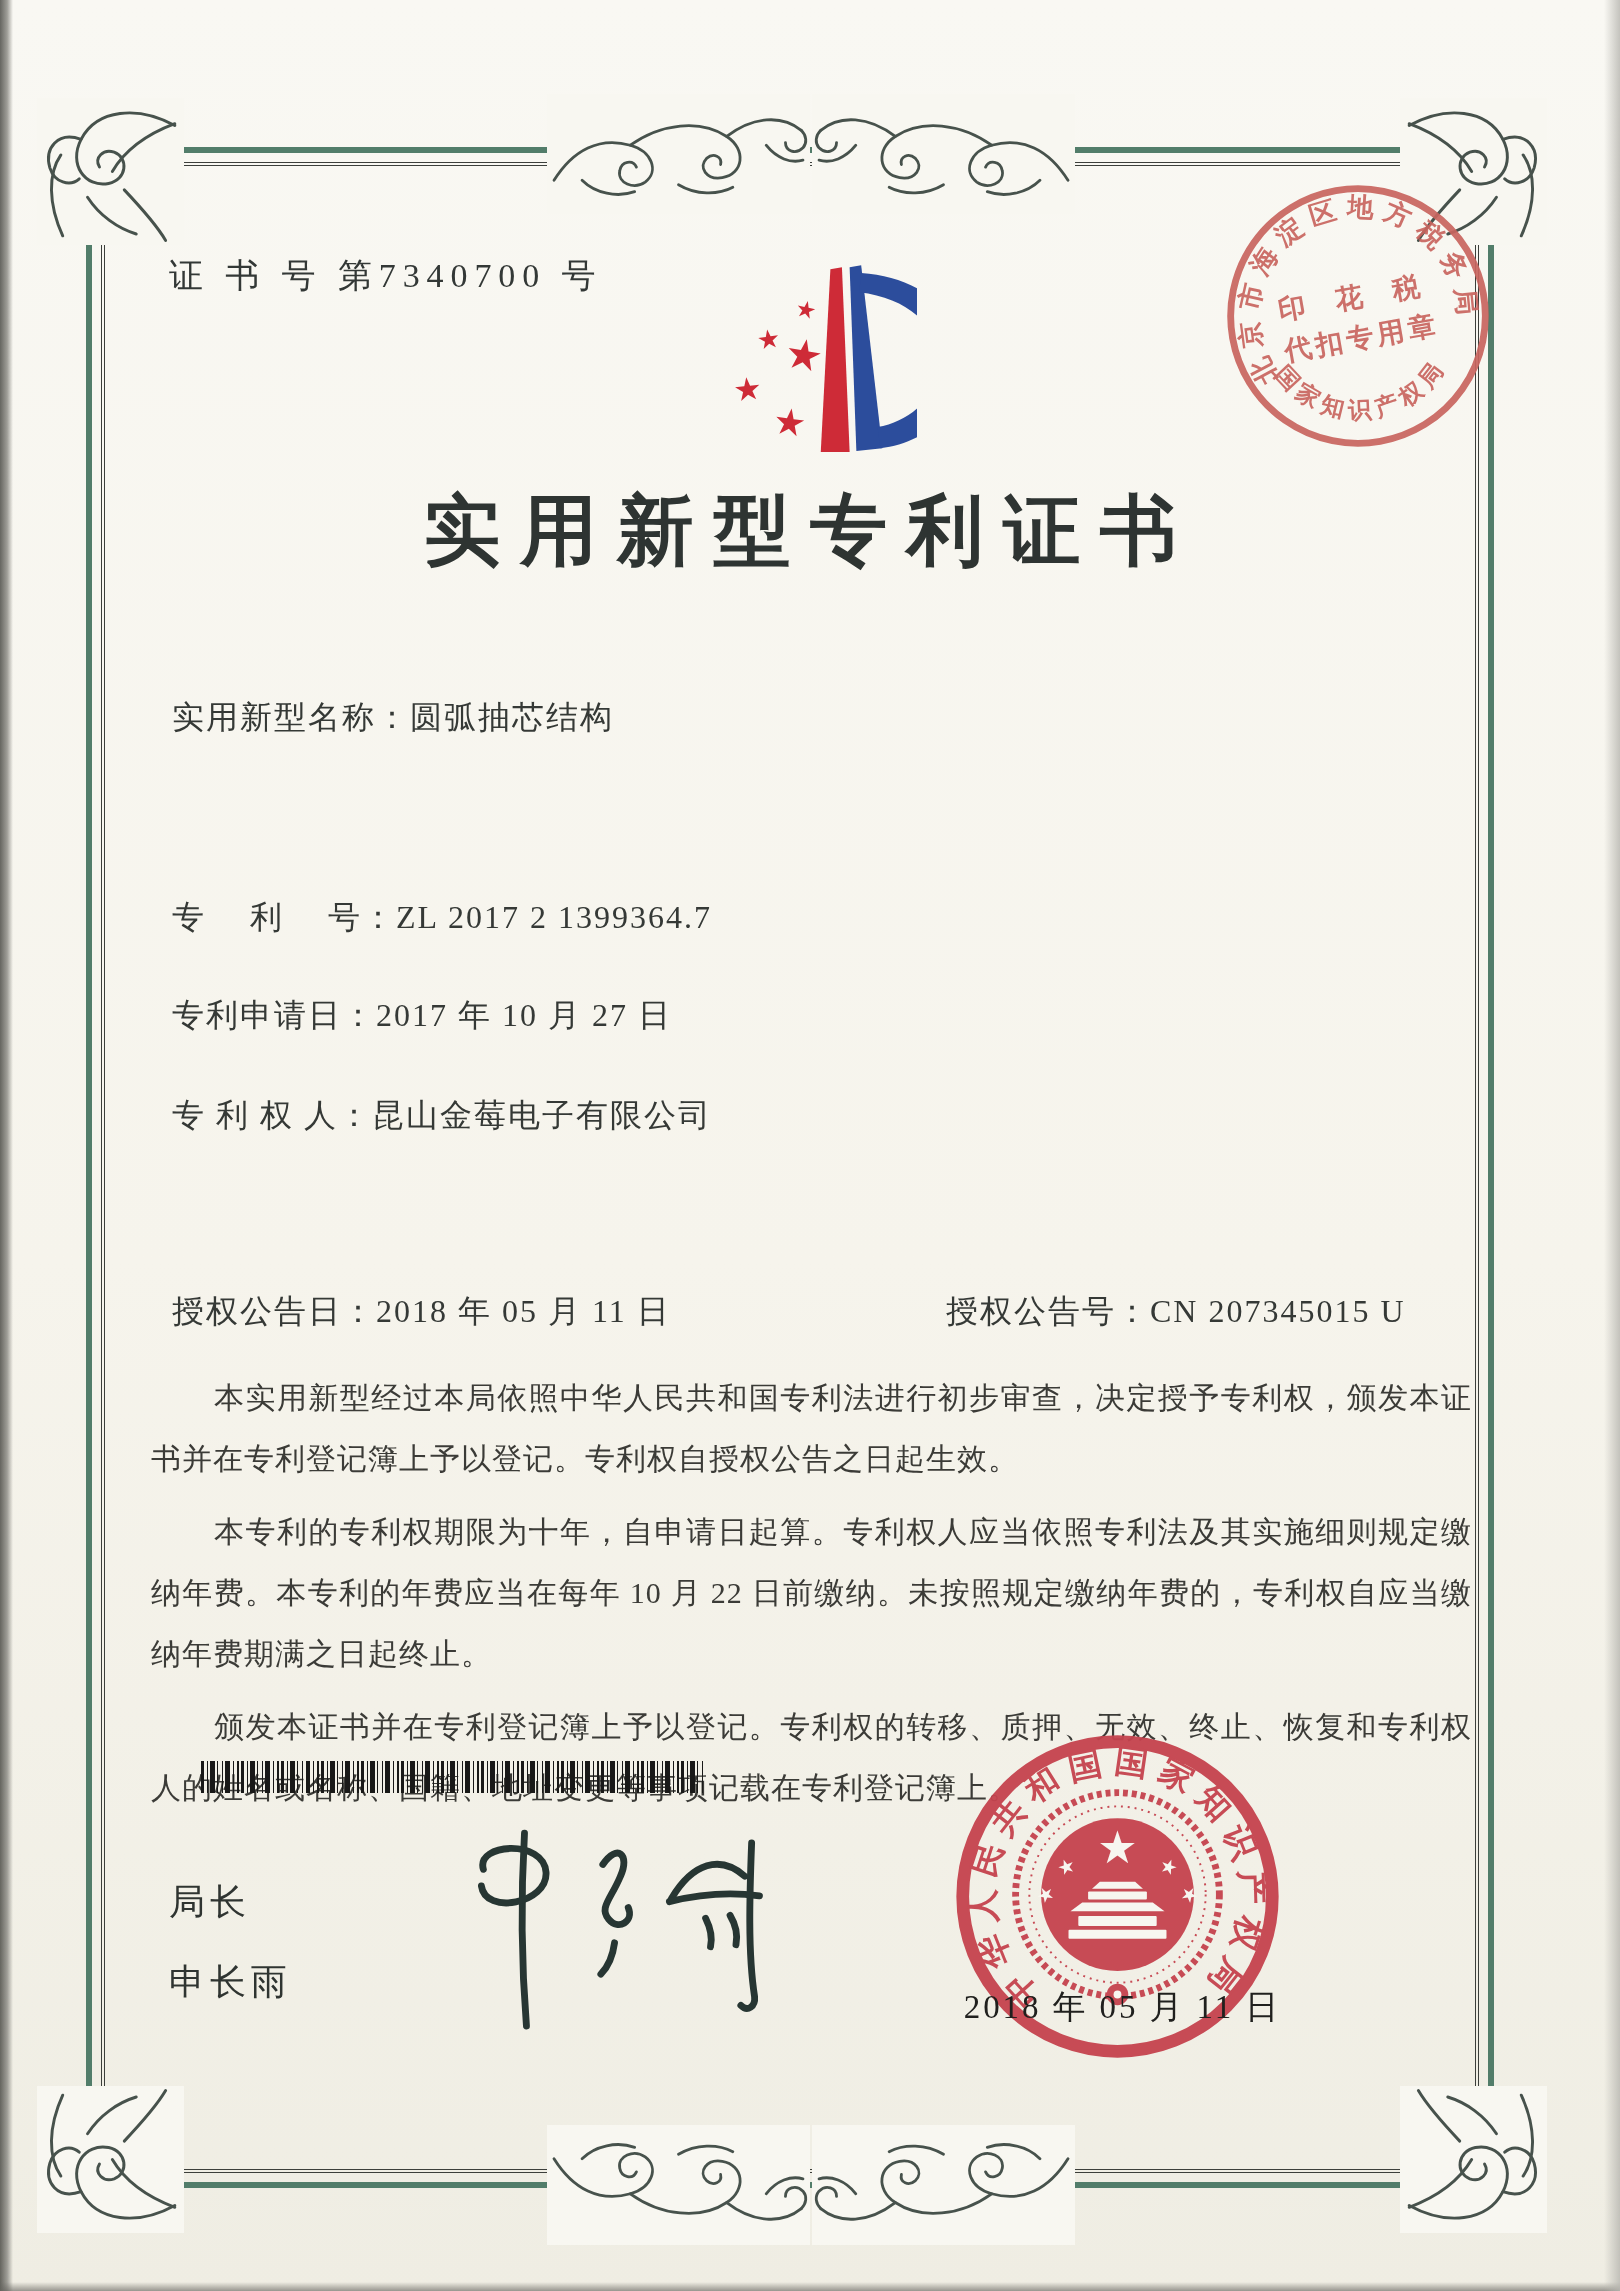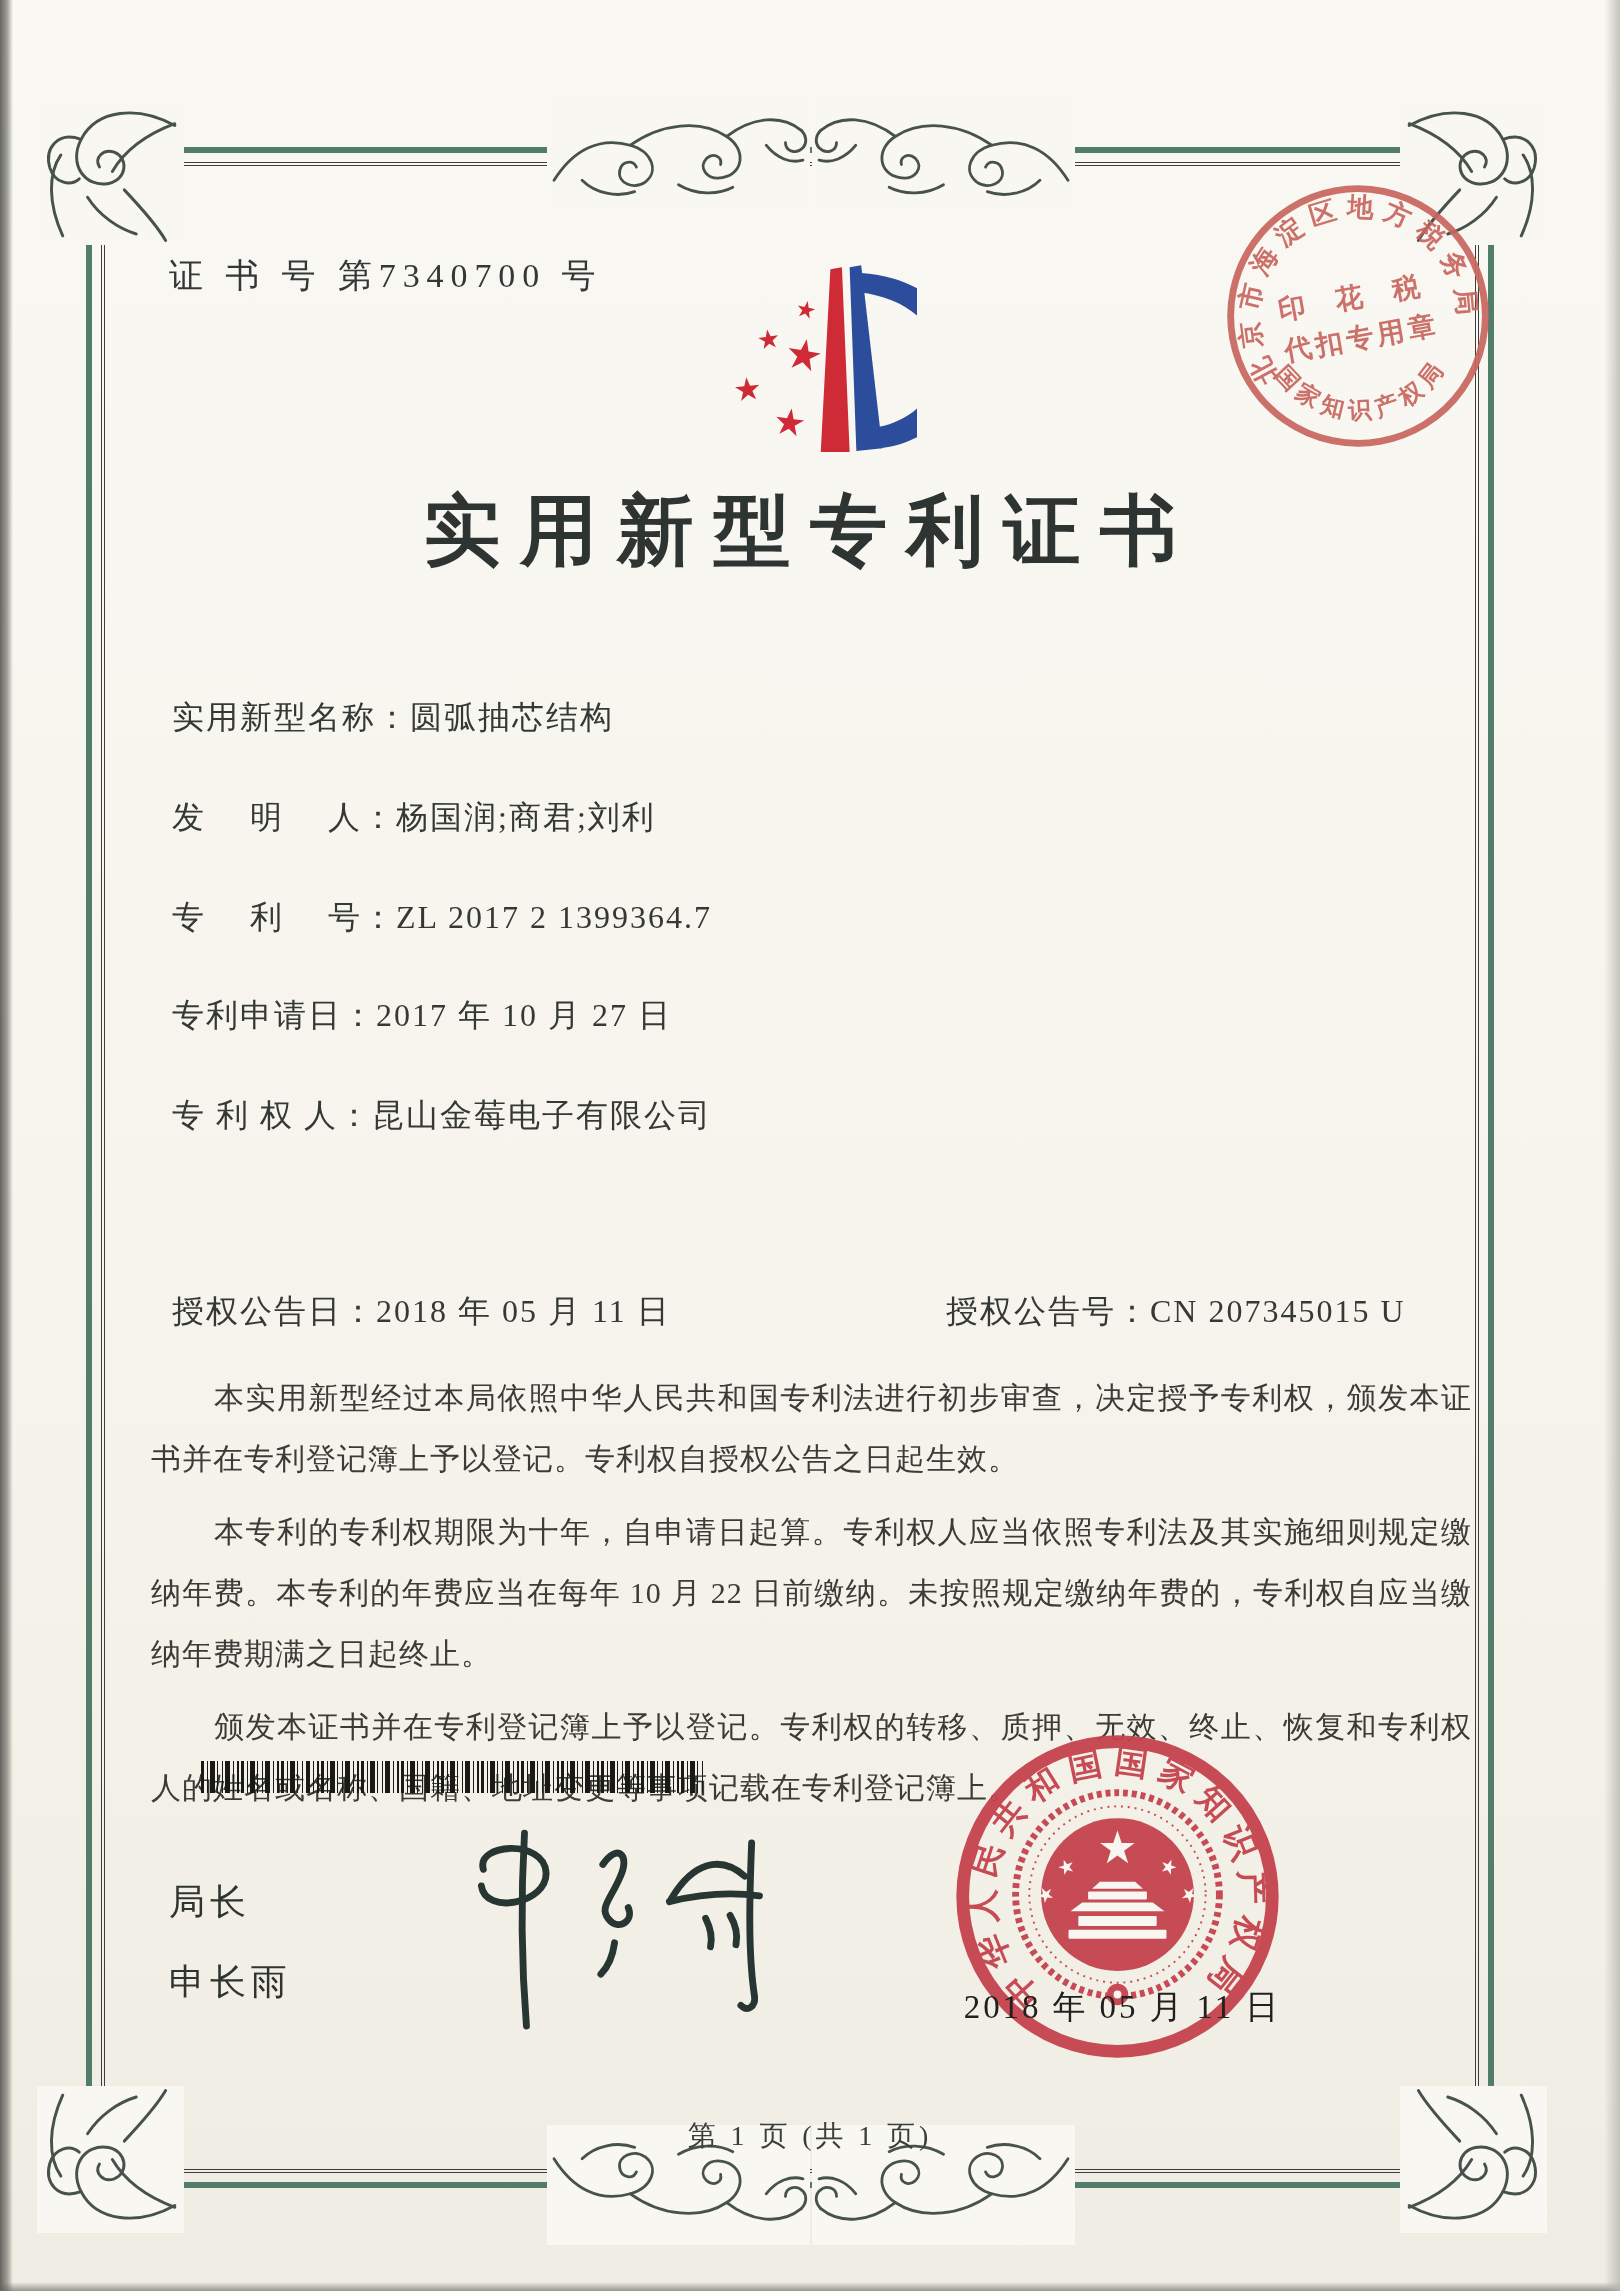--- a/index.html
+++ b/index.html
@@ -166,23 +166,20 @@
       </text>
       <text x="146" y="136" text-anchor="middle" font-size="28" letter-spacing="12" fill="#c9655f" font-weight="bold">印 花 税</text>
       <text x="146" y="178" text-anchor="middle" font-size="28" letter-spacing="4" fill="#c9655f" font-weight="bold">代扣专用章</text>
     </svg>
   </div>
 
   <div class="txt" id="title">实用新型专利证书</div>
 
   <div class="field-row" style="top:696px">
     <span class="lbl">实用新型名称：</span><span>圆弧抽芯结构</span>
-  </div>
-  <div class="field-row" style="top:796px">
-    <span class="lbl">发　 明　 人：</span><span>杨国润;商君;刘利</span>
   </div>
   <div class="field-row" style="top:896px">
     <span class="lbl">专　 利　 号：</span><span>ZL 2017 2 1399364.7</span>
   </div>
   <div class="field-row" style="top:994px">
     <span class="lbl">专利申请日：</span><span>2017 年 10 月 27 日</span>
   </div>
   <div class="field-row" style="top:1094px">
     <span class="lbl">专 利 权 人：</span><span>昆山金莓电子有限公司</span>
   </div>
@@ -240,16 +237,15 @@
           <rect x="142" y="167" width="60" height="8" rx="1"></rect>
           <path d="M146,164 L198,164 L190,157 L154,157 Z"></path>
         </g>
         <circle cx="172" cy="272" r="11" fill="#c5434e"></circle>
         <circle cx="172" cy="272" r="4" fill="#f8f7f1"></circle>
       </g>
     </svg>
   </div>
   <div class="txt" id="seal-date">2018 年 05 月 11 日</div>
 
-  <div class="txt" id="footer">第 1 页 (共 1 页)</div>
 
 </div>
 
 
 </body></html>

